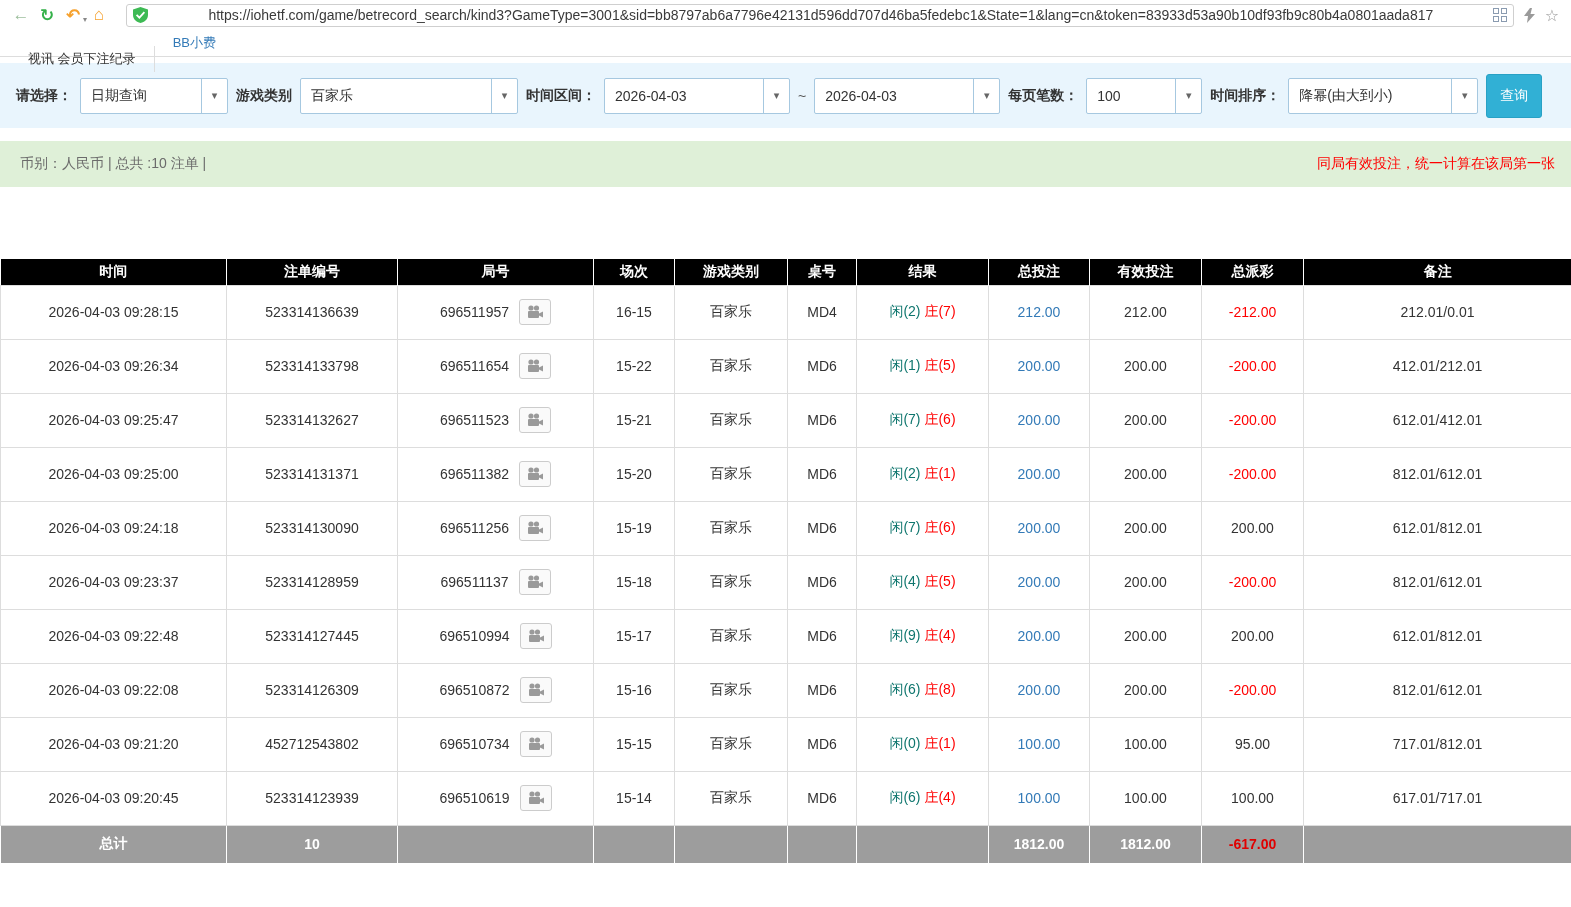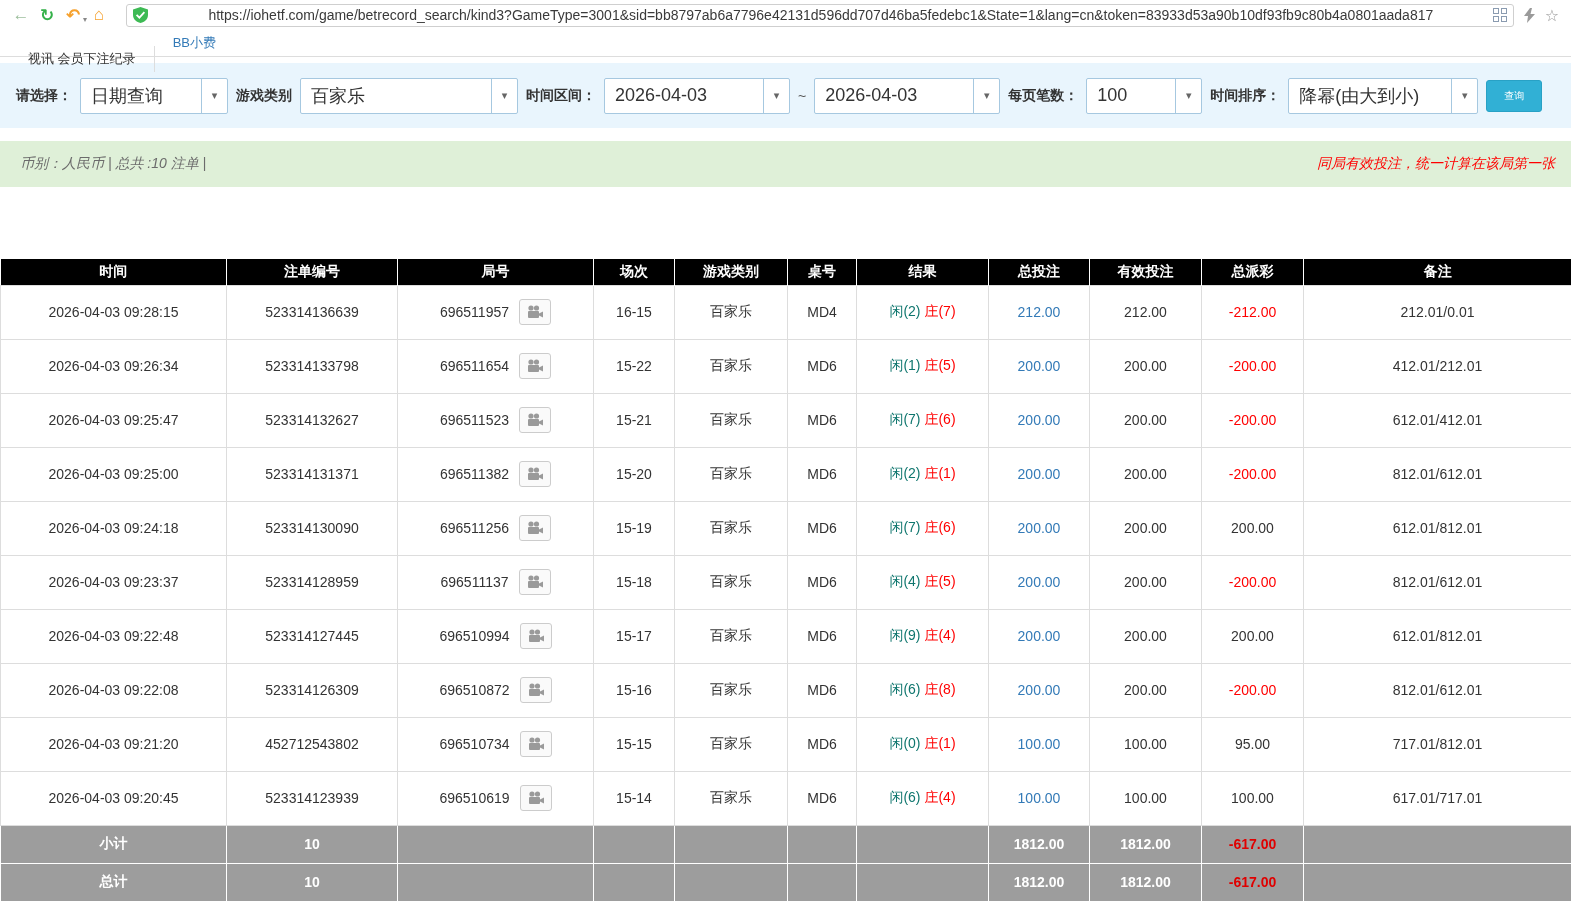--- a/index.html
+++ b/index.html
@@ -25,27 +25,27 @@
   
   .tabs { height:27px; display:flex; align-items:center; border-bottom:1px solid #ddd; padding-left:10px; }
   .tab { font-size:13px; padding:0 18px; height:100%; display:flex; align-items:center; cursor:pointer; }
   .tab-active { color:#333; border-right:1px solid #ddd;margin-top:32px; }
   .tab-link { color:#337ab7; }
 
   
   .filterbar { margin-top:6px; height:65px; background:#e9f5fd; display:flex; align-items:center; padding:0 16px; gap:8px; white-space:nowrap; }
   .flabel { font-size:14px; font-weight:bold; color:#333; flex:0 0 auto; }
   .fselect { height:36px; background:#fff; border:1px solid #a6c8e0; border-radius:2px; display:flex; align-items:center; cursor:pointer; flex:0 0 auto; }
-  .fselect .val { font-size:18px; color:#333; padding:0 10px; flex:1; overflow:hidden; }
+  .fselect .val { font-size:14px; color:#333; padding:0 10px; flex:1; overflow:hidden; }
   .fselect .caret { width:26px; height:100%; border-left:1px solid #a6c8e0; display:flex; align-items:center; justify-content:center; color:#666; font-size:11px; }
   .tilde { font-size:14px; color:#555; }
-  .btn-search { height:32px; width:56px; background:#31b0d5; color:#fff; border:1px solid #28a1c5; border-radius:3px; font-size:10px; cursor:pointer; flex:0 0 auto; font-family:inherit; }
+  .btn-search { height:44px; width:56px; background:#31b0d5; color:#fff; border:1px solid #28a1c5; border-radius:3px; font-size:14px; cursor:pointer; flex:0 0 auto; font-family:inherit; }
 
   
-  .summary { margin-top:13px; height:46px; background:#dff0d8; display:flex; align-items:center; justify-content:space-between; padding:0 16px 0 20px;font-style:italic; }
+  .summary { margin-top:13px; height:46px; background:#dff0d8; display:flex; align-items:center; justify-content:space-between; padding:0 16px 0 20px; }
   .summary .left { font-size:14px; color:#6b6b6b; }
   .summary .right { font-size:14px; color:#ff0000; white-space:nowrap; }
 
   
   .tablewrap { margin-top:72px; }
   table { width:1571px; border-collapse:collapse; table-layout:fixed; font-size:14px; color:#333; }
   thead th { background:#000; color:#fff; font-weight:bold; height:26px; border-right:1px solid #fff; }
   thead th:last-child { border-right:none; }
   tbody td { height:54px; text-align:center; border:1px solid #ddd; background:#fff; }
   .v-total { color:#337ab7; cursor:pointer; }
@@ -452,44 +452,31 @@
     <td>
       <span class="res-player v-player">闲(6)</span>
       <span class="res-banker v-banker">庄(4)</span>
     </td>
     <td class="v-total">100.00</td>
     <td class="v-valid">100.00</td>
     <td class="v-payout">100.00</td>
     <td class="v-note">617.01/717.01</td>
   </tr>
 
+
   <tr class="frow">
-    <td class="v-flabel">小计</td>
+    <td class="v-flabel">总计</td>
     <td class="v-fcount">10</td>
     <td></td>
     <td></td>
     <td></td>
     <td></td>
     <td></td>
     <td class="v-ftotal">1812.00</td>
     <td class="v-fvalid">1812.00</td>
     <td class="v-fpayout">-617.00</td>
     <td></td>
   </tr>
-
-  <tr class="frow">
-    <td class="v-flabel">总计</td>
-    <td class="v-fcount">10</td>
-    <td></td>
-    <td></td>
-    <td></td>
-    <td></td>
-    <td></td>
-    <td class="v-ftotal">1812.00</td>
-    <td class="v-fvalid">1812.00</td>
-    <td class="v-fpayout">-617.00</td>
-    <td></td>
-  </tr>
 </tbody>
     </table>
   </div>
 
 </div>
 
 </body></html>

